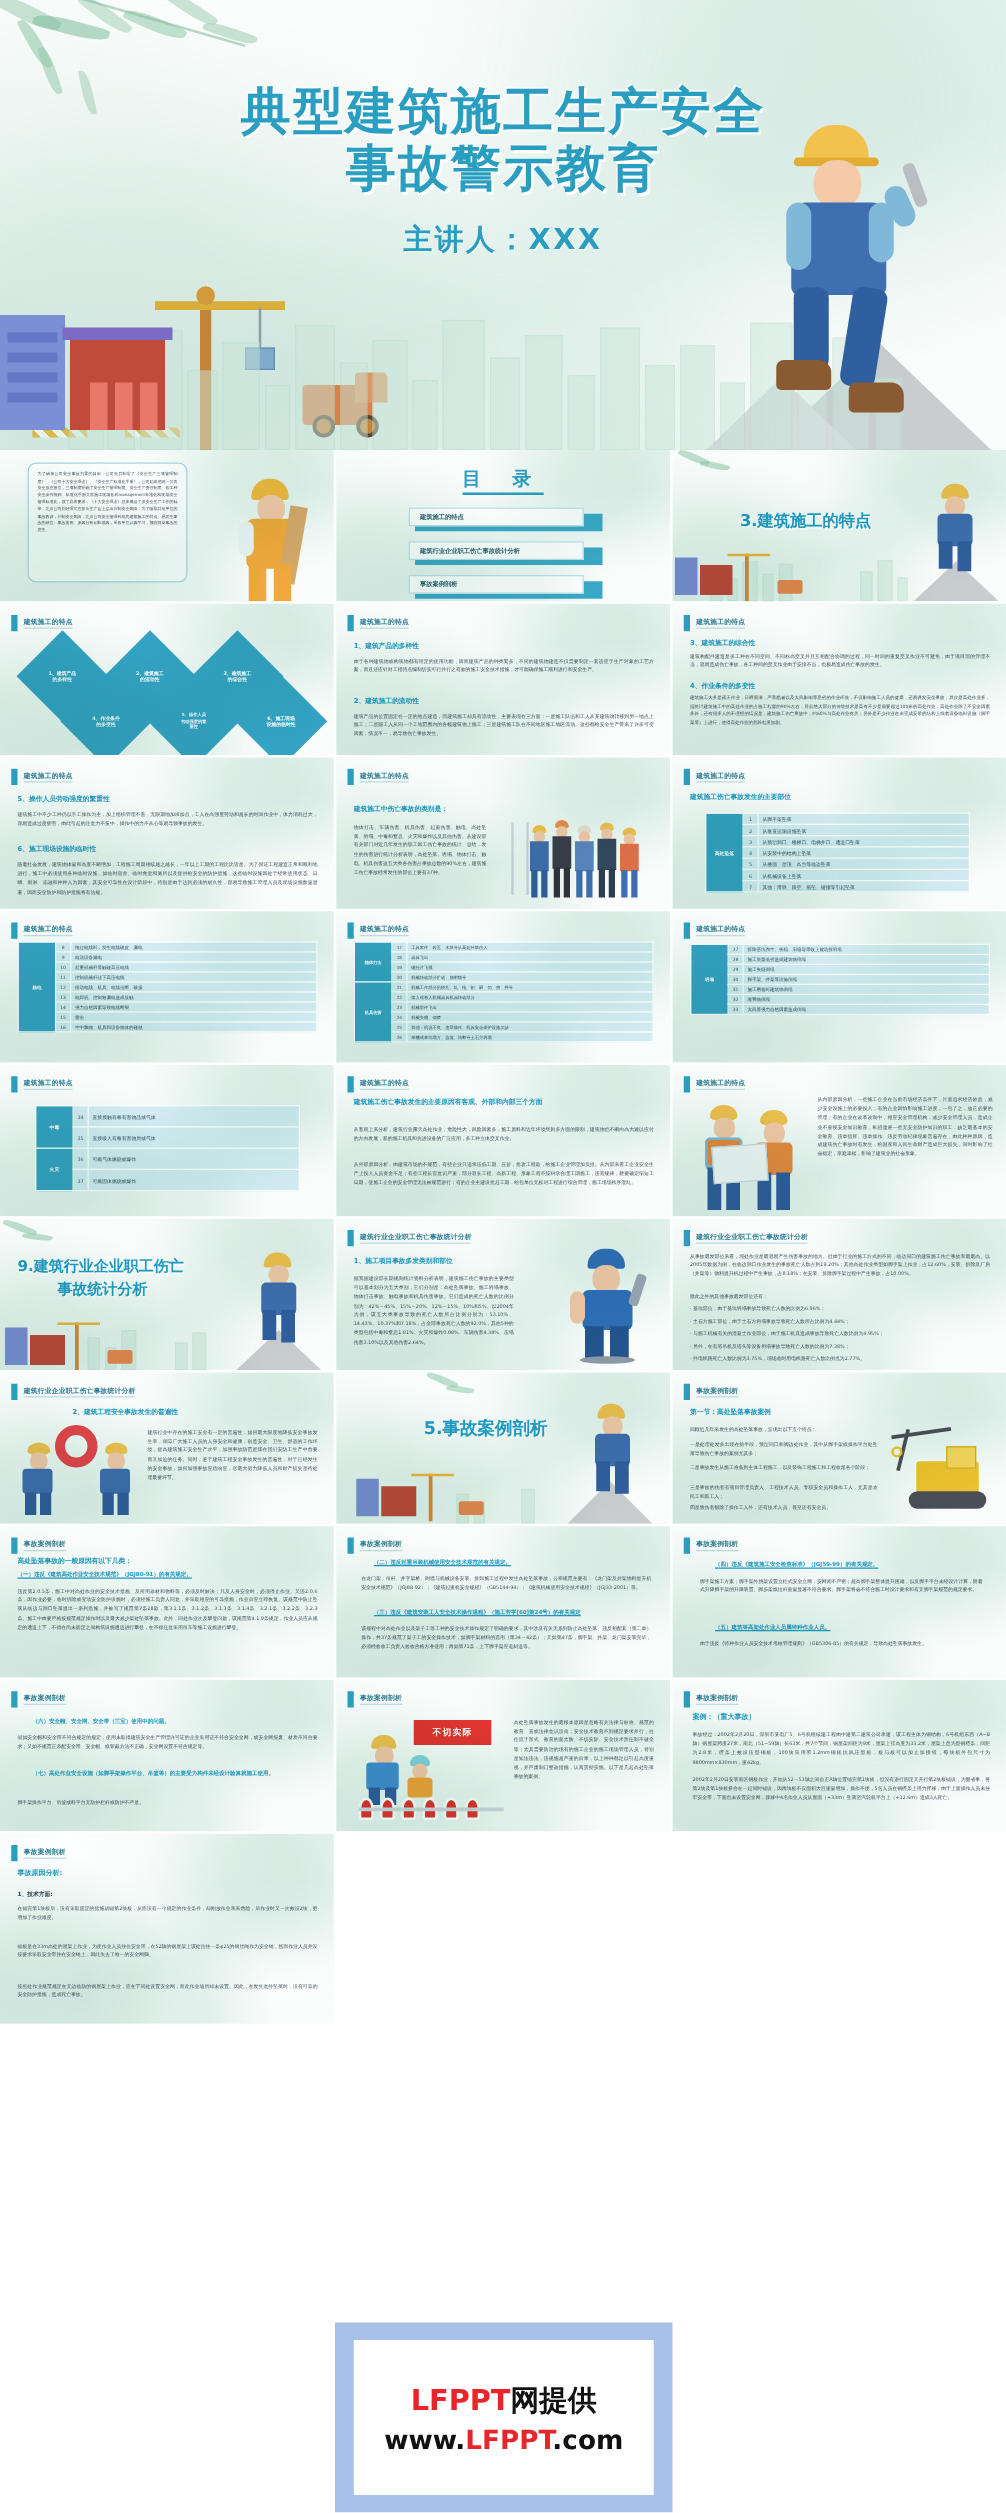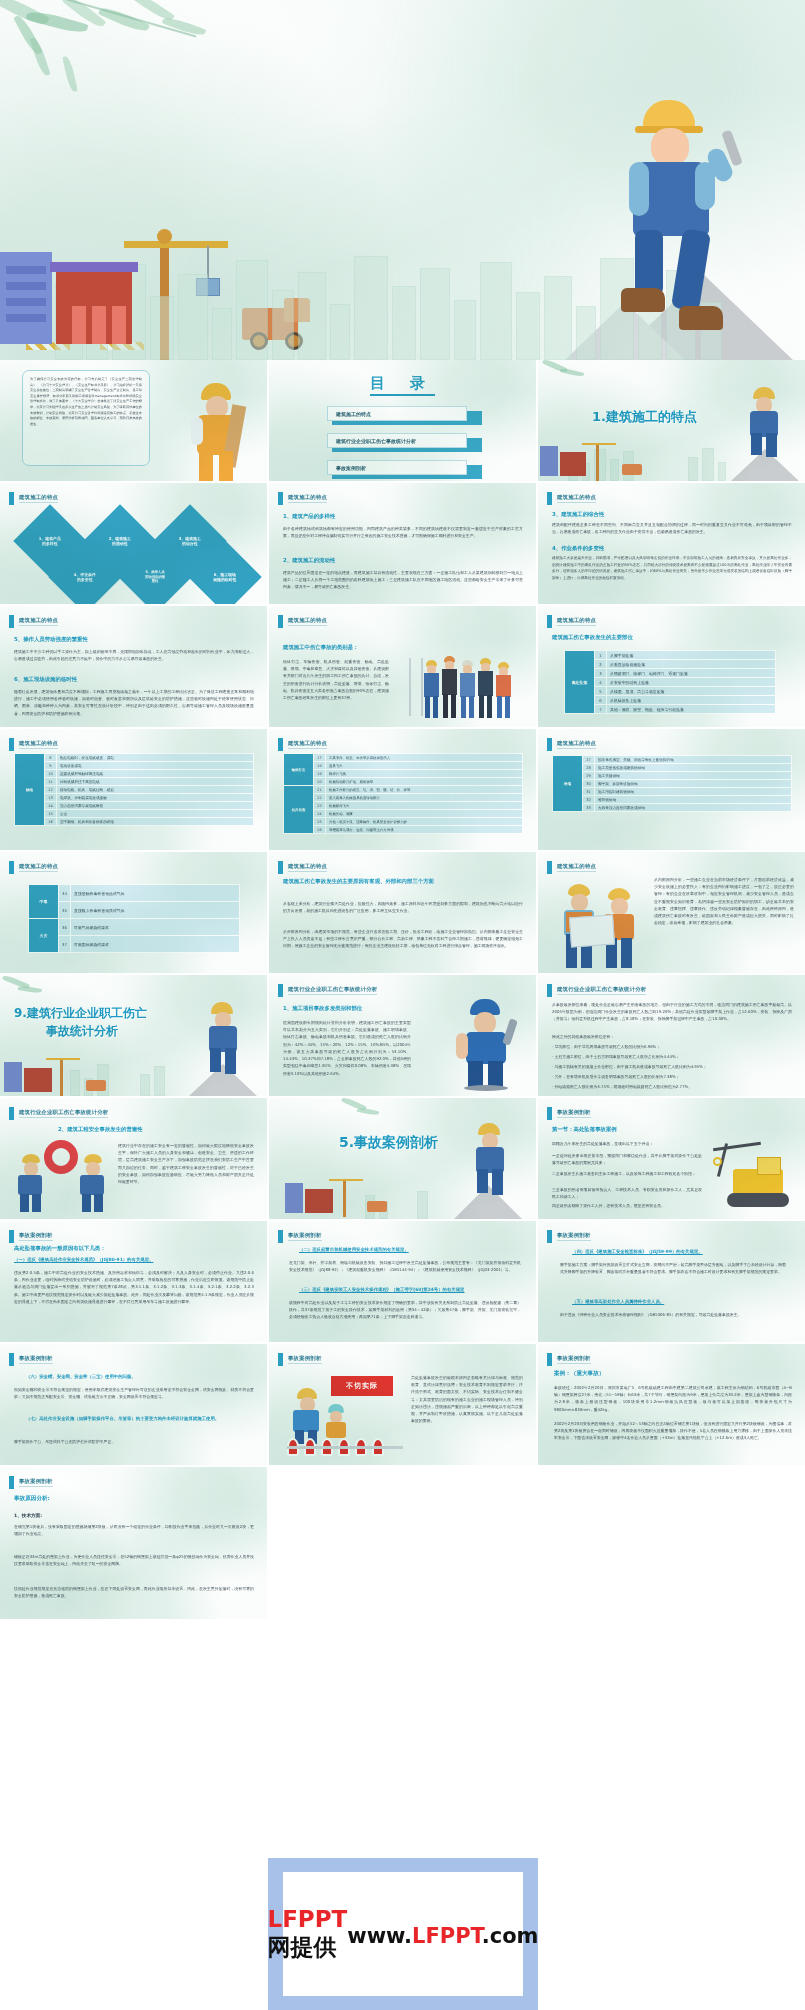--- a/index.html
+++ b/index.html
@@ -85,21 +85,21 @@
   .cat-item .box span{ font-size:5px; color:#2b6476; font-weight:bold;}
 
   
   .sec-title{ position:absolute; color:#1f9bc4; font-weight:bold; text-shadow:1px 1px 0 #fff;}
   .hat{ background:#f2c14e; border-radius:50% 50% 40% 40%/70% 70% 30% 30%; }
   .face{ background:#f6c9a8; border-radius:45%; }
 
   
   .wm-frame{ position:absolute; left:268px; top:1858px; width:270px; height:152px;
       background:#a8c1e8; display:flex; align-items:center; justify-content:center; z-index:40;}
-  .wm-inner{ width:240px; height:124px; background:#fff; display:flex; 
+  .wm-inner{ width:240px; height:124px; background:#fff; display:flex; flex-direction:column;
       align-items:center; justify-content:center;}
   .wm-l1{ font-size:23px; font-weight:bold; letter-spacing:0px;}
   .wm-l1 .r{ color:#e8262a; } .wm-l1 .b{ color:#111; }
   .wm-l2{ font-size:21px; font-weight:bold; margin-top:4px;}
   .wm-l2 .r{ color:#e8262a; } .wm-l2 .b{ color:#111; }
   .crane-mast{position:absolute;background:#d98b3c;}
   .crane-arm{position:absolute;background:#f0b73f;}
 </style>
 </head>
 <body>
@@ -181,20 +181,25 @@
       <div style="position:absolute;left:44px;top:62px;width:20px;height:54px;background:#7fb8d8;border-radius:10px;"></div>
       <div style="position:absolute;left:110px;top:62px;width:20px;height:48px;background:#7fb8d8;border-radius:10px;"></div>
       <div style="position:absolute;left:126px;top:48px;width:18px;height:34px;background:#7fb8d8;border-radius:9px;transform:rotate(-25deg);"></div>
       <div style="position:absolute;left:142px;top:30px;width:10px;height:36px;background:#b9bec3;border-radius:4px;transform:rotate(-20deg);"></div>
       <div style="position:absolute;left:50px;top:130px;width:28px;height:66px;background:#2f5f9e;border-radius:8px;"></div>
       <div style="position:absolute;left:92px;top:130px;width:28px;height:80px;background:#2f5f9e;border-radius:8px;transform:rotate(9deg);"></div>
       <div style="position:absolute;left:36px;top:188px;width:44px;height:24px;background:#8a5a33;border-radius:6px 10px 4px 4px;"></div>
       <div style="position:absolute;left:94px;top:206px;width:44px;height:24px;background:#8a5a33;border-radius:6px 10px 4px 4px;"></div>
     </div>
 
+    <div class="hero-title-wrap">
+      <div class="hero-l1">典型建筑施工生产安全</div>
+      <div class="hero-l2">事故警示教育</div>
+      <div class="hero-sub">主讲人：XXX</div>
+    </div>
   </div>
 
   <div class="grid">
 
     <div class="row">
       <div class="slide cell">
         <div style="position:absolute;left:22px;top:10px;width:128px;height:96px;border:1px solid #a7d6e4;border-radius:7px;background:rgba(255,255,255,.55);padding:6px 7px;">
           <div class="body-t small" style="font-size:3.2px;line-height:1.75;">为了确保公司安全事故为零的目标，公司先后制定了《安全生产三项管理制度》、《公司十大安全理念》、《安全生产标准化手册》，公司始终把统一又将安全放在首位，三项制度明确了安全生产管理制度、安全生产责任制度、各工种安全操作规程、标准化手册又将施工现场各科management标准化和现场安全管理标准化，做了具体要求，《十大安全理念》总体概括了抓安全生产工作的精华，北京公司刘经理又在多次生产会上提出控制安全风险，为了吸取其他单位的事故教训，控制安全风险，北京公司安全管理科现将建筑施工的特点、易发生事故的部位、事故案例、原因分析剖和成因，望各单位认真学习，预防同类事故的发生。</div>
         </div>
         <div style="position:absolute;right:8px;bottom:0;width:74px;height:102px;">
@@ -226,21 +231,21 @@
           <div class="shadow"></div>
           <div class="box">
               <span>事故案例剖析</span>
             </div>
         </div>
       </div>
 
       <div class="slide cell">
         <div class="leaf" style="left:4px;top:3px;width:26px;height:6px;transform:rotate(26deg);"></div>
         <div class="leaf" style="left:22px;top:10px;width:24px;height:5px;transform:rotate(14deg);"></div>
-        <div class="sec-title" style="left:54px;top:48px;font-size:13px;">1.建筑施工的特点</div>
+        <div class="sec-title" style="left:54px;top:48px;font-size:13px;">3.建筑施工的特点</div>
 
         <div style="position:absolute;left:0;bottom:0;width:267px;height:40px;opacity:.45;">
           <div class="bld" style="left:30px;width:10px;height:26px;"></div>
           <div class="bld" style="left:44px;width:8px;height:18px;"></div>
           <div class="bld" style="left:56px;width:12px;height:32px;"></div>
           <div class="bld" style="left:72px;width:9px;height:22px;"></div>
           <div class="bld" style="left:85px;width:11px;height:30px;"></div>
           <div class="bld" style="left:150px;width:10px;height:24px;"></div>
           <div class="bld" style="left:164px;width:12px;height:33px;"></div>
           <div class="bld" style="left:180px;width:8px;height:19px;"></div>

